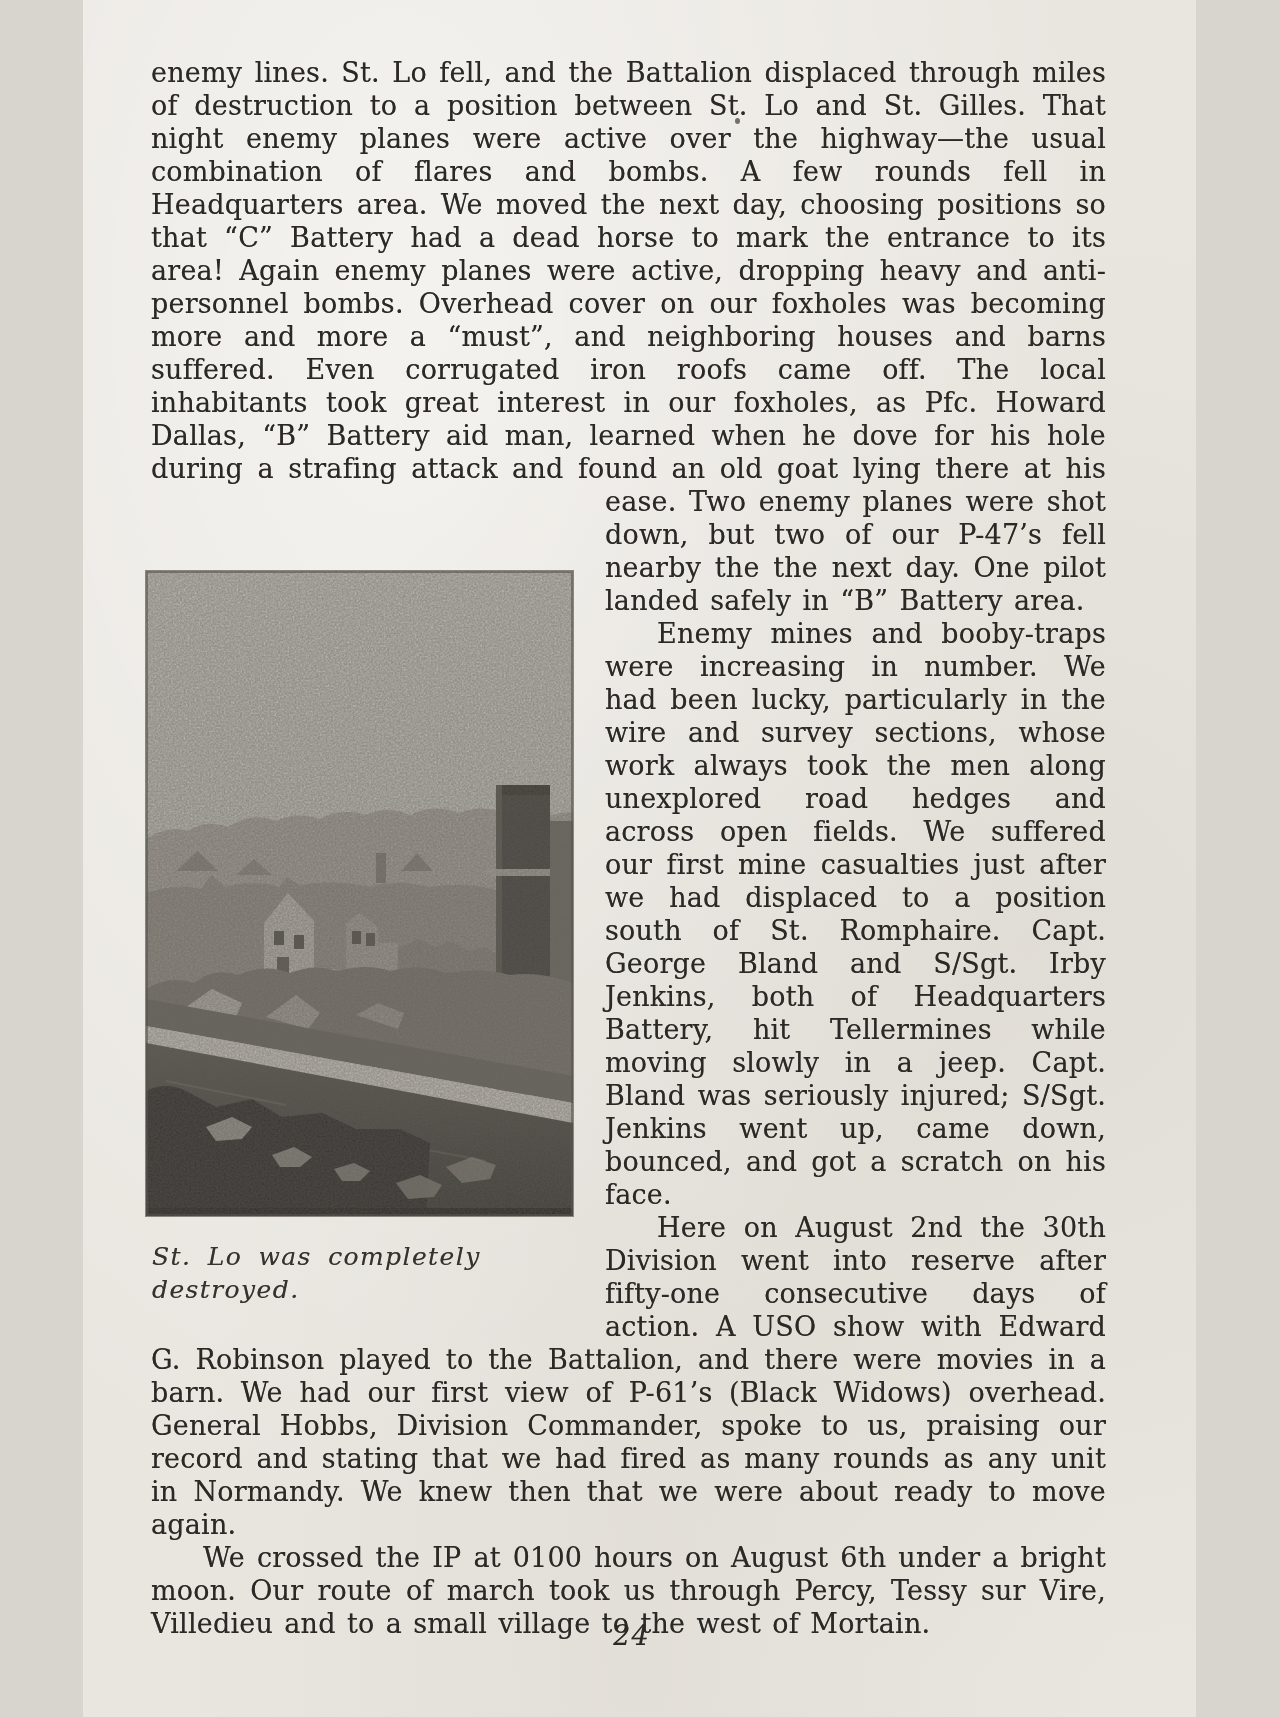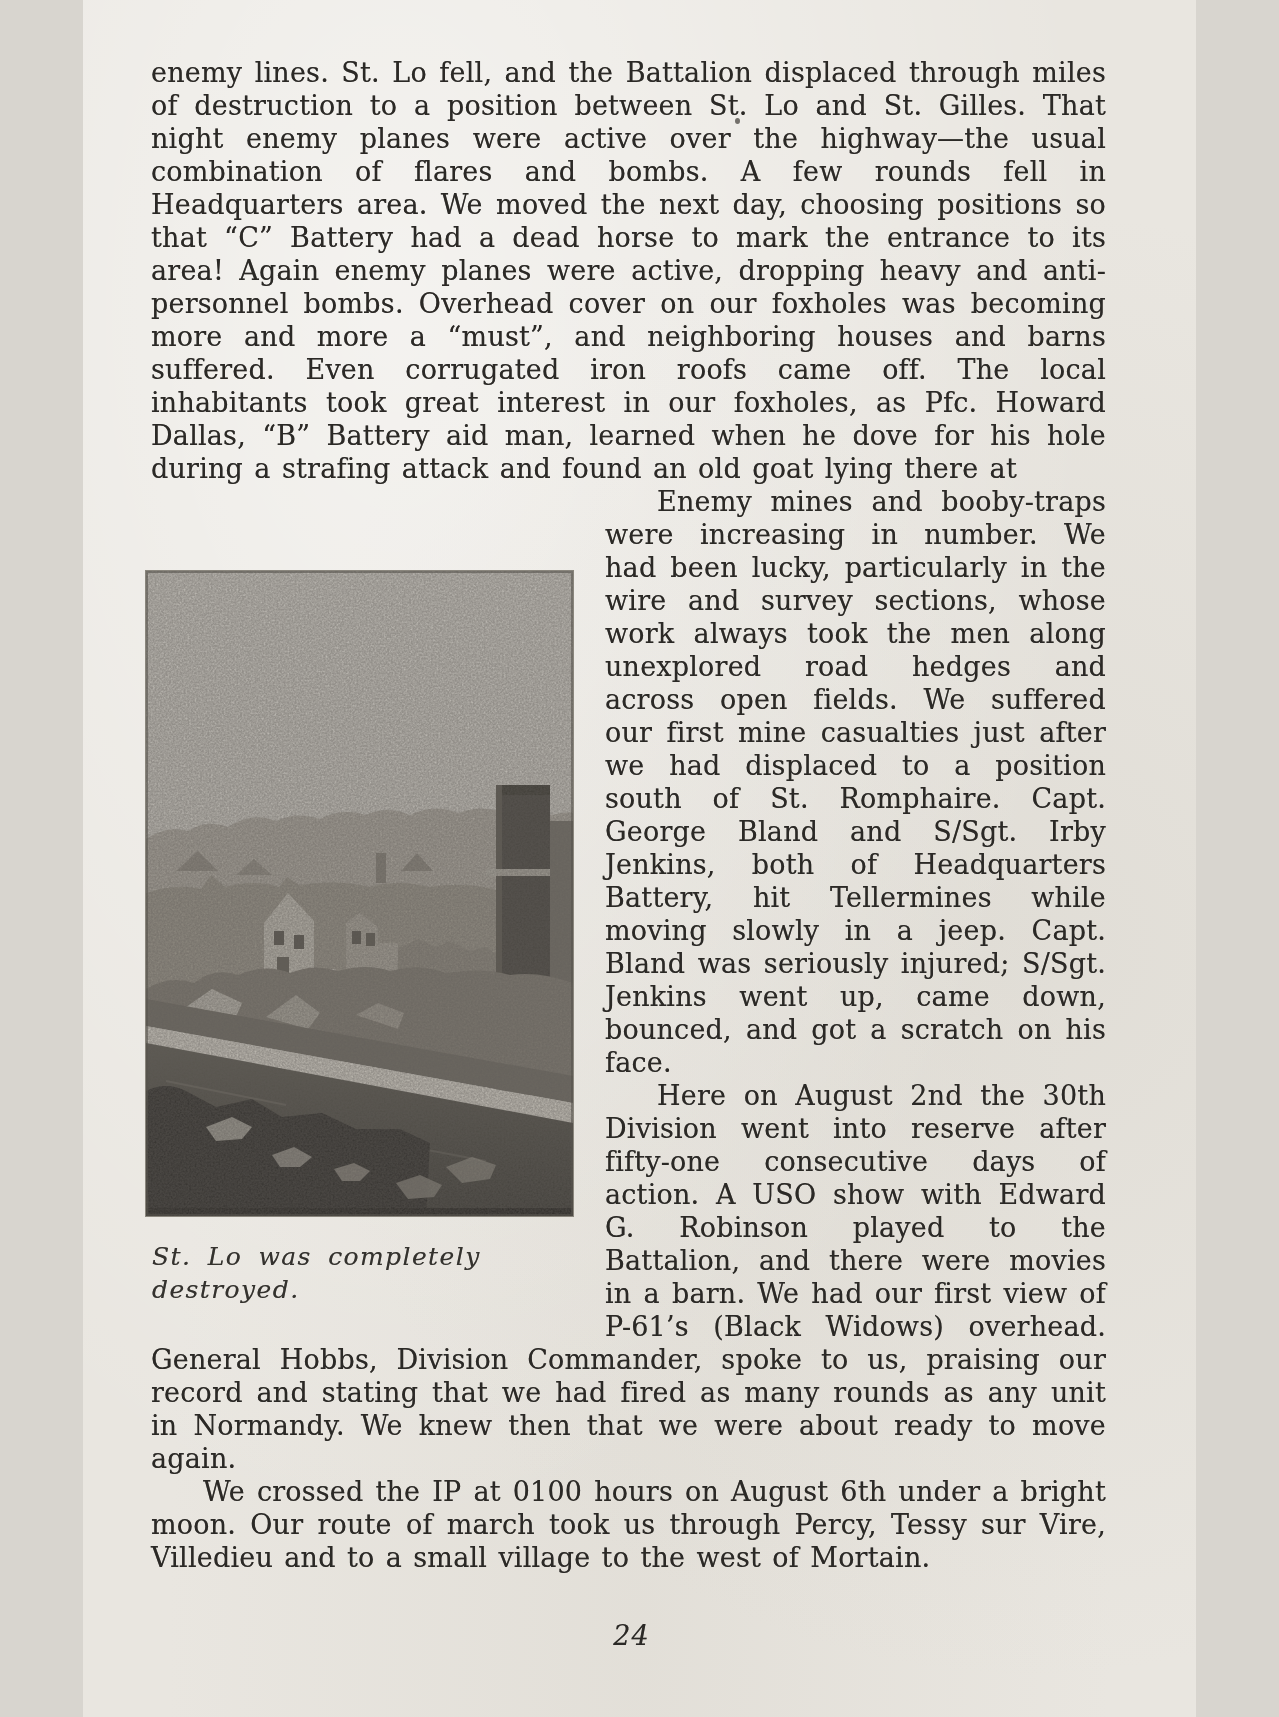--- a/index.html
+++ b/index.html
@@ -138,20 +138,21 @@
         <path d="M188,598 l20,-6 l16,8 l-10,10 l-18,0 Z" fill="#98948a" opacity="0.8"></path>
         <path d="M250,612 l24,-8 l22,10 l-8,12 l-26,2 Z" fill="#8a867c" opacity="0.8"></path>
         <path d="M300,596 l26,-10 l24,8 l-6,14 l-28,4 Z" fill="#9c988e" opacity="0.65"></path>
         <rect y="637" width="427" height="8" fill="#23211e"></rect>
         <rect width="427" height="645" filter="url(#grainF)" opacity="0.55"></rect>
         <rect x="1" y="1" width="425" height="643" fill="none" stroke="#57544c" stroke-width="2" opacity="0.6"></rect>
       </svg>
       <span class="caption">St. Lo was completely destroyed.</span>
     </span>
 
+    <span>his ease. Two enemy planes were shot down, but two of our P-47’s fell nearby the the next day. One pilot landed safely in “B” Battery area.</span>
   </div>
 
   <div class="para indent">Enemy mines and booby-traps were increasing in number. We had been lucky, particularly in the wire and survey sections, whose work always took the men along unexplored road hedges and across open fields. We suffered our first mine casualties just after we had displaced to a position south of St. Romphaire. Capt. George Bland and S/Sgt. Irby Jenkins, both of Headquarters Battery, hit Tellermines while moving slowly in a jeep. Capt. Bland was seriously injured; S/Sgt. Jenkins went up, came down, bounced, and got a scratch on his face.</div>
   <div class="para indent">Here on August 2nd the 30th Division went into reserve after fifty-one consecutive days of action. A USO show with Edward G. Robinson played to the Battalion, and there were movies in a barn. We had our first view of P-61’s (Black Widows) overhead. General Hobbs, Division Commander, spoke to us, praising our record and stating that we had fired as many rounds as any unit in Normandy. We knew then that we were about ready to move again.</div>
   <div class="para indent">We crossed the IP at 0100 hours on August 6th under a bright moon. Our route of march took us through Percy, Tessy sur Vire, Villedieu and to a small village to the west of Mortain.</div>
 
   <div class="page-number">24</div>
 
   <span class="speck s1"></span>
   <span class="speck s3"></span>

